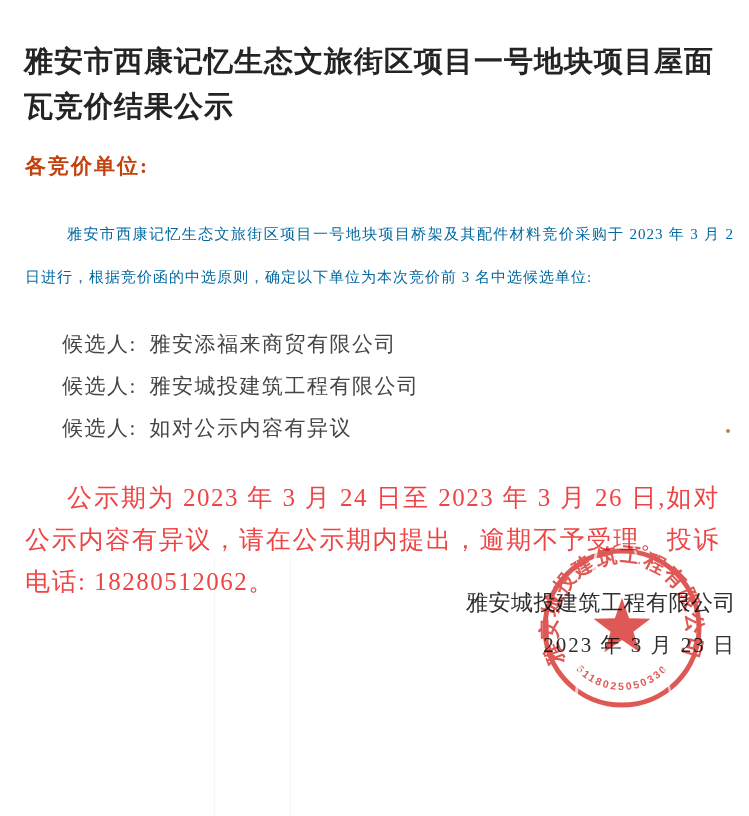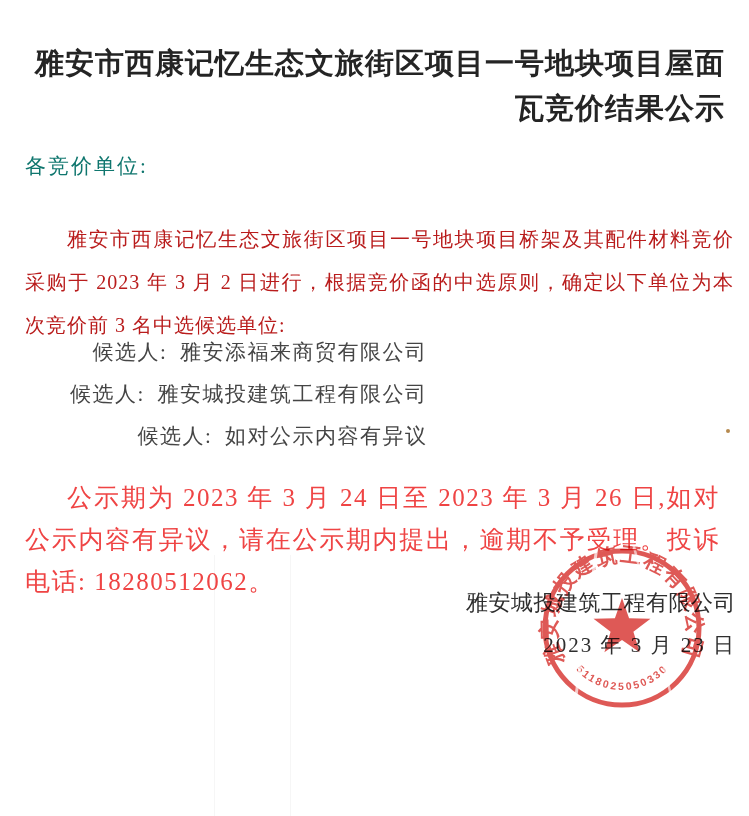--- a/index.html
+++ b/index.html
@@ -8,51 +8,51 @@
     width: 749px;
     height: 816px;
     background: #ffffff;
     font-family: "Liberation Serif", serif;
     color: #3a3a3a;
     overflow: hidden;
   }
   .doc-title {
     position: absolute;
     top: 22px; left: 24px; right: 24px;
-    text-align: right;
-    font-family: Liberation Serif, serif;
+    text-align: left;
+    font-family: Liberation Mono, monospace;
     font-weight: bold;
     font-size: 29px;
     line-height: 45px;
     letter-spacing: 1px;
     color: #242424;
   }
   .salutation {
     position: absolute;
     top: 152px; left: 25px;
     font-size: 21px;
     letter-spacing: 2px;
-    color: #0f766e;
+    color: #c2410c;
+    font-weight: bold;
   }
   .body-para {
     position: absolute;
     top: 198px; left: 25px; right: 15px;
-    font-size: 20px;
+    font-size: 15px;
     line-height: 43px;
     letter-spacing: 1px;
     text-align: justify;
     text-indent: 42px;
-    color: #b91c1c;
+    color: #0369a1;
   }
   .candidates {
     position: absolute;
     top: 323px; left: 62px;
-    margin: 8px; padding: 0;
+    margin: 0; padding: 0;
     list-style: none;
-    text-align: right;
   }
   .candidates li {
     height: 42px;
     line-height: 42px;
     font-size: 21px;
     letter-spacing: 1.5px;
     color: #454545;
   }
   .candidates .cand-label { margin-right: 6px; }
   .notice-para {

